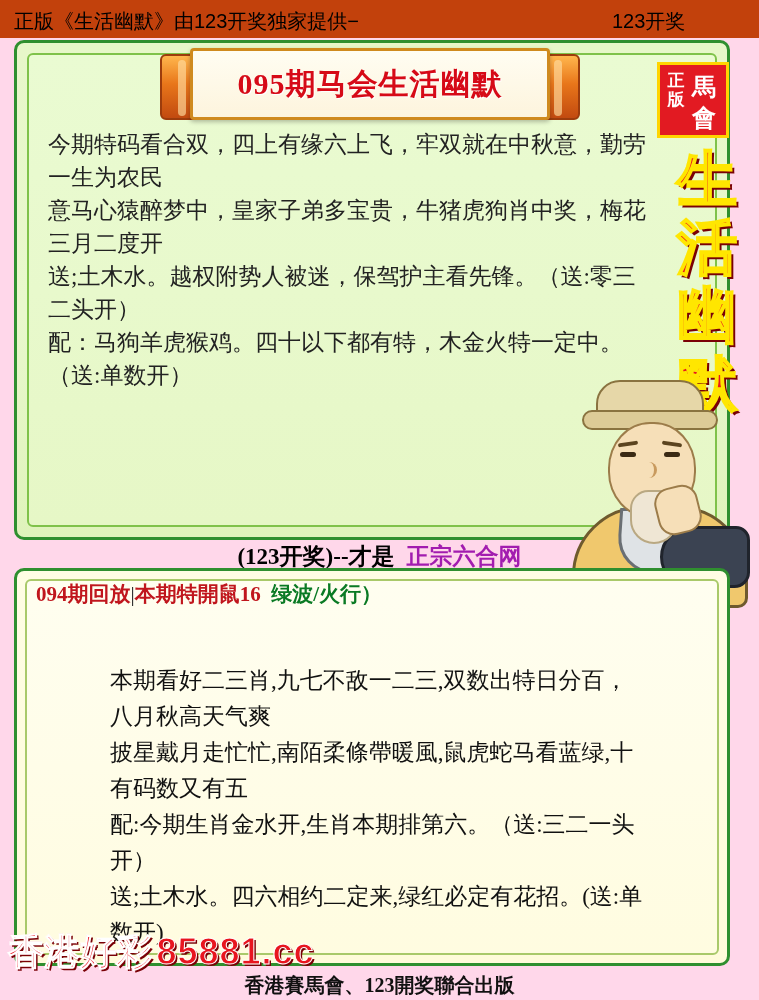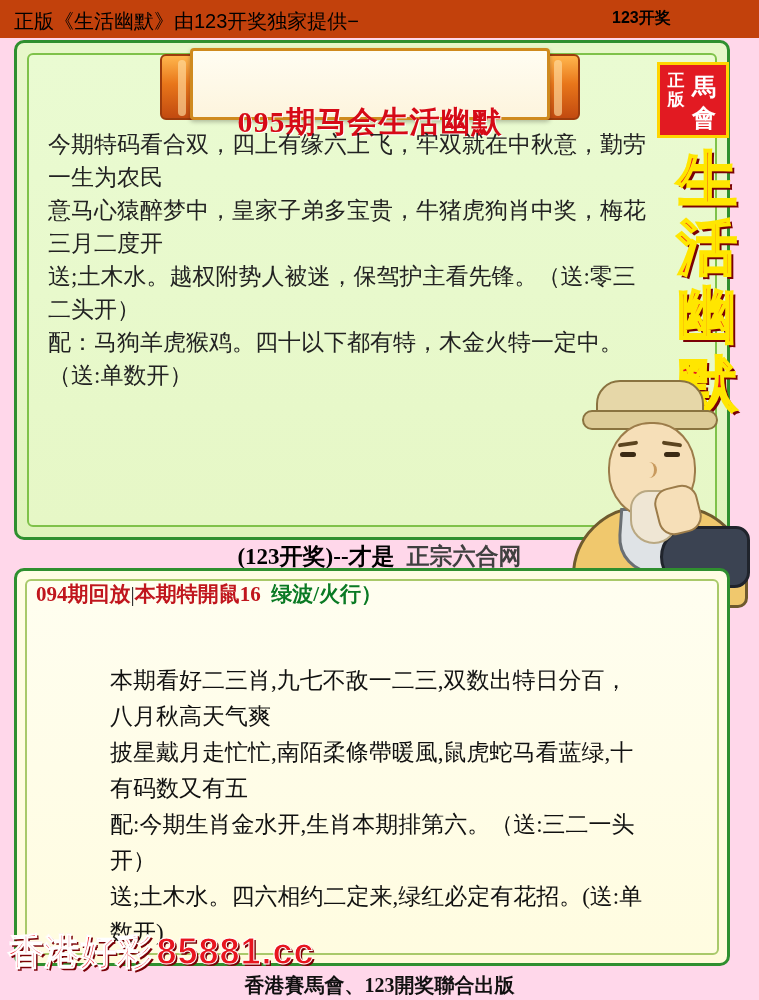--- a/index.html
+++ b/index.html
@@ -15,21 +15,21 @@
   .topbar{
     position:absolute;left:0;top:0;width:759px;height:38px;
     background:#c2410c;
   }
   .topbar .left{
     position:absolute;left:14px;top:8px;
     font-size:20px;color:#000;letter-spacing:0px;white-space:nowrap;
   }
   .topbar .right{
     position:absolute;left:612px;top:8px;
-    font-size:16px;color:#000;font-weight:bold;white-space:nowrap;
+    font-size:20px;color:#000;font-weight:normal;white-space:nowrap;
   }
 
   
   .panel-a{
     position:absolute;left:14px;top:40px;width:716px;height:500px;
     border:3px solid #2f8f2f;border-radius:10px;
     background:linear-gradient(180deg,#e7f7c9 0%,#e9f8cc 55%,#dff3bb 100%);
     box-sizing:border-box;
   }
   .panel-a-inner{
@@ -58,21 +58,20 @@
     position:absolute;left:30px;right:30px;top:0;height:72px;
     background:linear-gradient(180deg,#fffdf2 0%,#fdf4dd 100%);
     border:3px solid #cf8a1e;border-radius:4px;box-sizing:border-box;
     box-shadow:0 2px 4px rgba(0,0,0,.25);
   }
   .scroll .title{
     position:absolute;left:0;right:0;top:16px;text-align:center;
     font-size:30px;font-weight:bold;color:#d60a17;letter-spacing:1px;
     text-shadow:1px 1px 0 #fff;white-space:nowrap;
     font-family:"Liberation Serif","DejaVu Serif",serif;
-    margin-top:38px;
   }
 
   
   .verse{
     position:absolute;left:48px;top:128px;width:600px;
     font-size:23px;line-height:33px;color:#222;
     font-family:"Liberation Serif","DejaVu Serif",serif;
     white-space:pre-wrap;
   }
 
@@ -150,21 +149,21 @@
     transform:rotate(-14deg);
   }
 
   
   .midline{
     position:absolute;left:0;right:0;top:541px;text-align:center;
     font-size:23px;font-weight:bold;white-space:nowrap;
     font-family:"Liberation Serif","DejaVu Serif",serif;
   }
   .midline .blue{color:#000000;}
-  .midline .dark{color:#404040;margin-left:12px;}
+  .midline .dark{color:#a21caf;margin-left:12px;}
 
   
   .panel-b{
     position:absolute;left:14px;top:568px;width:716px;height:398px;
     border:3px solid #2f8f2f;border-radius:10px;
     background:linear-gradient(180deg,#fffde4 0%,#fffbda 100%);
     box-sizing:border-box;
   }
   .panel-b-inner{
     position:absolute;left:8px;top:8px;right:8px;bottom:8px;

